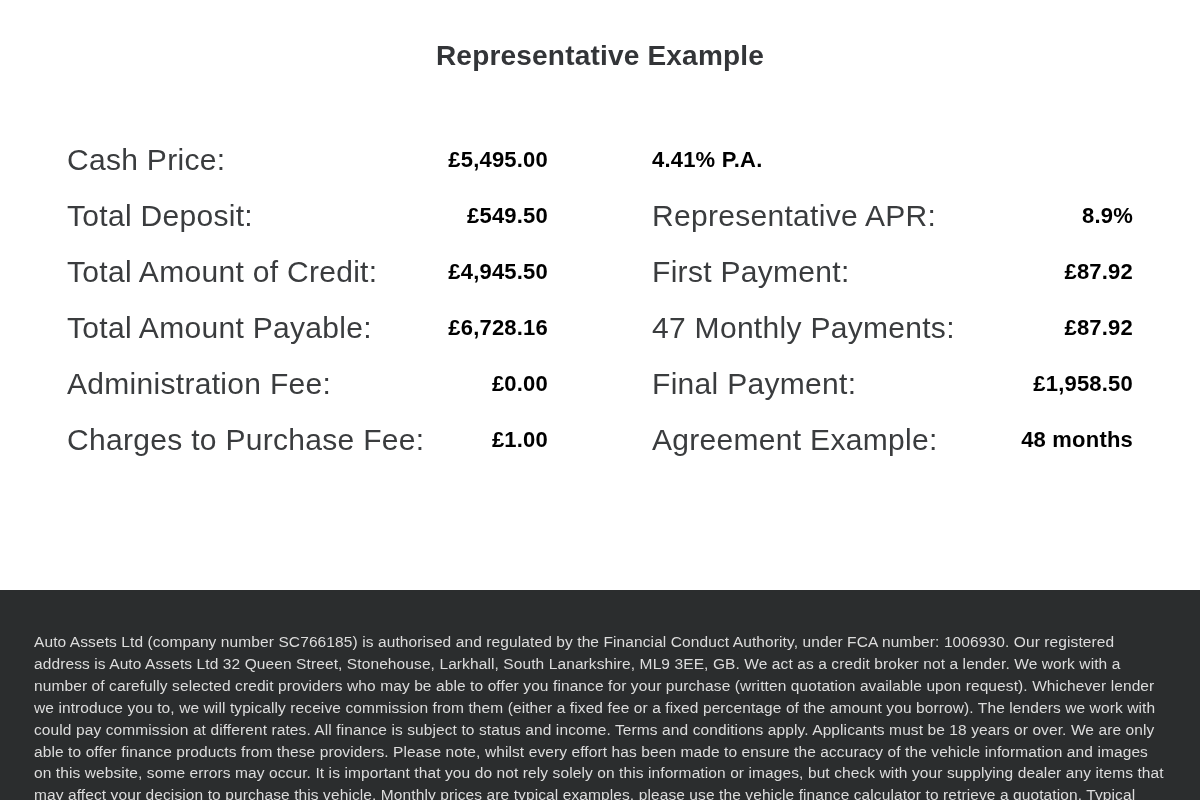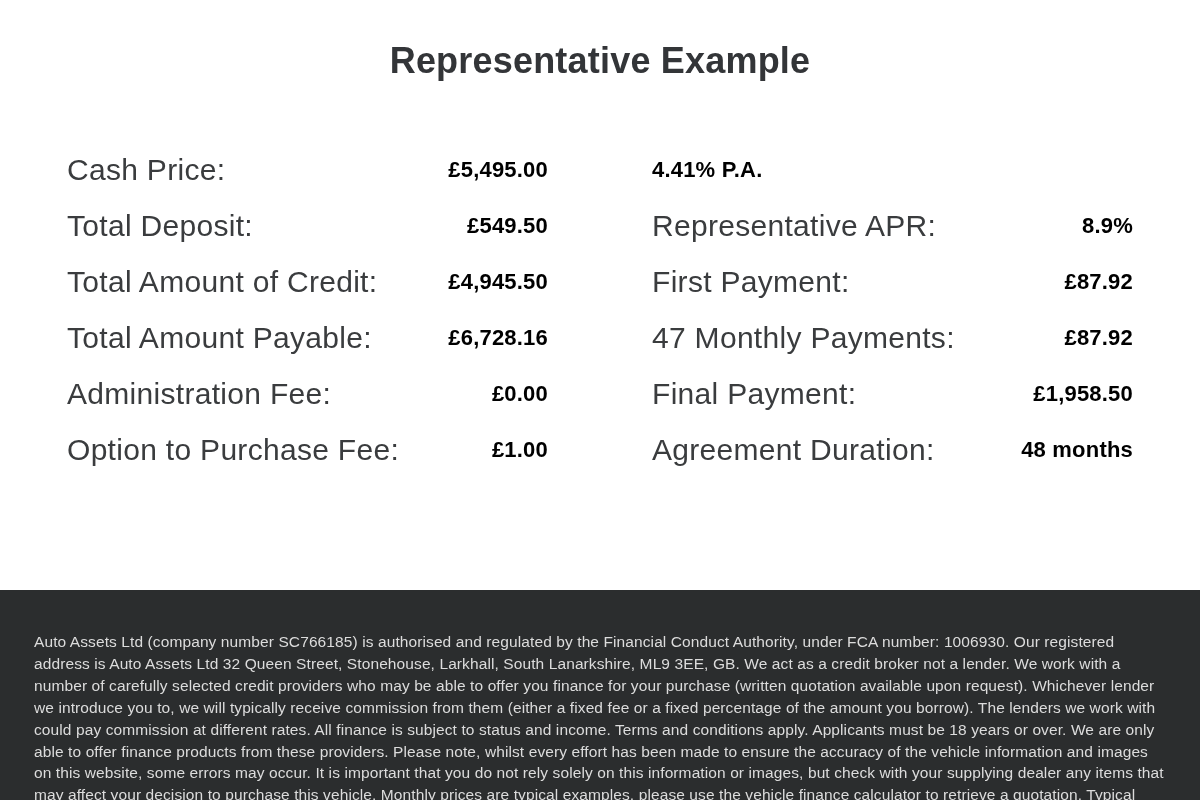--- a/index.html
+++ b/index.html
@@ -8,21 +8,21 @@
     overflow: hidden;
     background: #ffffff;
     font-family: "Liberation Sans", sans-serif;
   }
   .main {
     height: 590px;
     padding-top: 40px;
   }
   .page-title {
     text-align: center;
-    font-size: 36px;
+    font-size: 28px;
     font-weight: 700;
     color: #333538;
     letter-spacing: 0.2px;
   }
   .finance-columns {
     display: flex;
     justify-content: space-between;
     padding: 0 67px;
     margin-top: 60px;
   }
@@ -86,21 +86,21 @@
       </div>
       <div class="finance-row">
         <span class="finance-label">Total Amount Payable:</span>
         <span class="finance-value">£6,728.16</span>
       </div>
       <div class="finance-row">
         <span class="finance-label">Administration Fee:</span>
         <span class="finance-value">£0.00</span>
       </div>
       <div class="finance-row">
-        <span class="finance-label">Option to Purchase Fee:</span>
+        <span class="finance-label">Charges to Purchase Fee:</span>
         <span class="finance-value">£1.00</span>
       </div>
     </div>
 
     <div class="finance-col">
       <div class="finance-row">
         <span class="finance-value">4.41% P.A.</span>
       </div>
       <div class="finance-row">
         <span class="finance-label">Representative APR:</span>
@@ -112,21 +112,21 @@
       </div>
       <div class="finance-row">
         <span class="finance-label">47 Monthly Payments:</span>
         <span class="finance-value">£87.92</span>
       </div>
       <div class="finance-row">
         <span class="finance-label">Final Payment:</span>
         <span class="finance-value">£1,958.50</span>
       </div>
       <div class="finance-row">
-        <span class="finance-label">Agreement Duration:</span>
+        <span class="finance-label">Agreement Example:</span>
         <span class="finance-value">48 months</span>
       </div>
     </div>
 
   </div>
 </div>
 
 <div class="legal-footer">
   <p class="legal-text">Auto Assets Ltd (company number SC766185) is authorised and regulated by the Financial Conduct Authority, under FCA number: 1006930. Our registered address is Auto Assets Ltd 32 Queen Street, Stonehouse, Larkhall, South Lanarkshire, ML9 3EE, GB. We act as a credit broker not a lender. We work with a number of carefully selected credit providers who may be able to offer you finance for your purchase (written quotation available upon request). Whichever lender we introduce you to, we will typically receive commission from them (either a fixed fee or a fixed percentage of the amount you borrow). The lenders we work with could pay commission at different rates. All finance is subject to status and income. Terms and conditions apply. Applicants must be 18 years or over. We are only able to offer finance products from these providers. Please note, whilst every effort has been made to ensure the accuracy of the vehicle information and images on this website, some errors may occur. It is important that you do not rely solely on this information or images, but check with your supplying dealer any items that may affect your decision to purchase this vehicle. Monthly prices are typical examples, please use the vehicle finance calculator to retrieve a quotation. Typical</p>
 </div>

